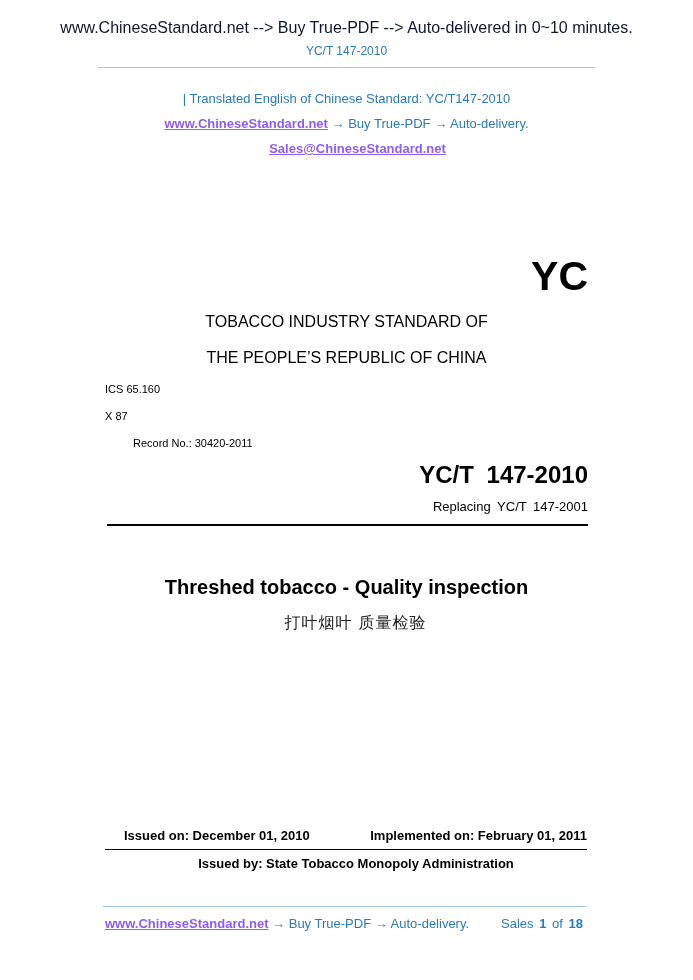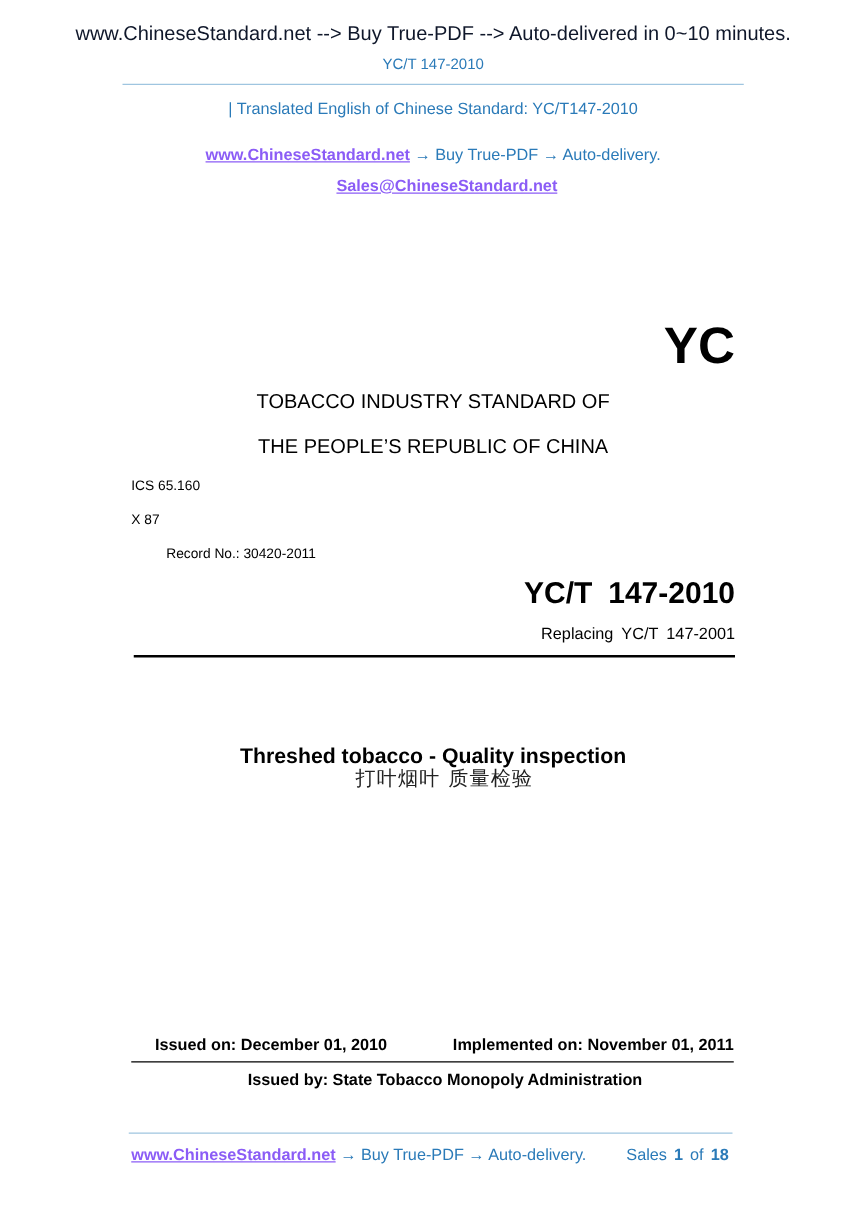--- a/index.html
+++ b/index.html
@@ -12,34 +12,34 @@
     .hr-blue { position: absolute; height: 1px; background: #9fc5e0; }
     .blue { color: #2a7ab8; }
     .link { color: #8b5cf6; text-decoration: underline; font-weight: bold; }
     .line2 { font-size: 13px; }
     .yc-big { top: 253px; right: 105px; font-size: 41px; font-weight: bold; }
     .std-title { font-size: 16px; }
     .small { font-size: 11px; left: 105px; }
     .stdno { top: 461px; right: 105px; font-size: 24px; font-weight: bold; word-spacing: 6px; }
     .replacing { top: 499px; right: 105px; font-size: 13px; word-spacing: 3px; }
     .hr-black { position: absolute; left: 107px; width: 481px; height: 2px; background: #000; }
-    .doc-title { top: 576px; font-size: 17px; font-weight: bold; margin-top: 19px; }
+    .doc-title { top: 576px; font-size: 20px; font-weight: bold; }
     .cn-title { top: 613px; font-size: 16px; font-family: "DejaVu Sans", sans-serif; color: #222; letter-spacing: 1px; margin-left: 18px; }
     .issued { top: 828px; font-size: 13px; font-weight: bold; padding-left: 19px; }
     .hr-thin { position: absolute; left: 105px; width: 482px; height: 1px; background: #000; }
     .footer { top: 916px; font-size: 13px; }
   </style>
 </head>
 <body>
 
 <div class="abs center red-banner">www.ChineseStandard.net --&gt; Buy True-PDF --&gt; Auto-delivered in 0~10 minutes.</div>
 <div class="abs center top-code">YC/T 147-2010</div>
 <div class="hr-blue" style="top:67px; left:98px; width:497px;"></div>
 
-<div class="abs center line2 blue" style="top:79px;">| Translated English of Chinese Standard: YC/T147-2010</div>
+<div class="abs center line2 blue" style="top:91px;">| Translated English of Chinese Standard: YC/T147-2010</div>
 <div class="abs center line2 blue" style="top:116px;">
   <span class="link">www.ChineseStandard.net</span><span> → Buy True-PDF → Auto-delivery.</span>
 </div>
 <div class="abs center line2" style="top:141px;margin-left:22px;">
   <span class="link">Sales@ChineseStandard.net</span>
 </div>
 
 <div class="abs yc-big">YC</div>
 
 <div class="abs center std-title" style="top:313px;">TOBACCO INDUSTRY STANDARD OF</div>
@@ -50,21 +50,21 @@
 <div class="abs small" style="top:437px;padding-left:28px;">Record No.: 30420-2011</div>
 
 <div class="abs stdno">YC/T 147-2010</div>
 <div class="abs replacing">Replacing YC/T 147-2001</div>
 <div class="hr-black" style="top:524px;"></div>
 
 <div class="abs center doc-title">Threshed tobacco - Quality inspection</div>
 <div class="abs center cn-title">打叶烟叶 质量检验</div>
 
 <div class="abs issued" style="left:105px;">Issued on: December 01, 2010</div>
-<div class="abs issued" style="right:106px;">Implemented on: November 01, 2011</div>
+<div class="abs issued" style="right:106px;">Implemented on: February 01, 2011</div>
 <div class="hr-thin" style="top:849px;"></div>
 <div class="abs center issued" style="top:856px;">Issued by: State Tobacco Monopoly Administration</div>
 
 <div class="hr-blue" style="top:906px; left:103px; width:483px;"></div>
 <div class="abs footer blue" style="left:105px;">
   <span class="link">www.ChineseStandard.net</span><span> → Buy True-PDF → Auto-delivery.</span>
 </div>
 <div class="abs footer blue" style="right:110px; word-spacing:2px;">
   <span>Sales</span>
   <b>1</b>

